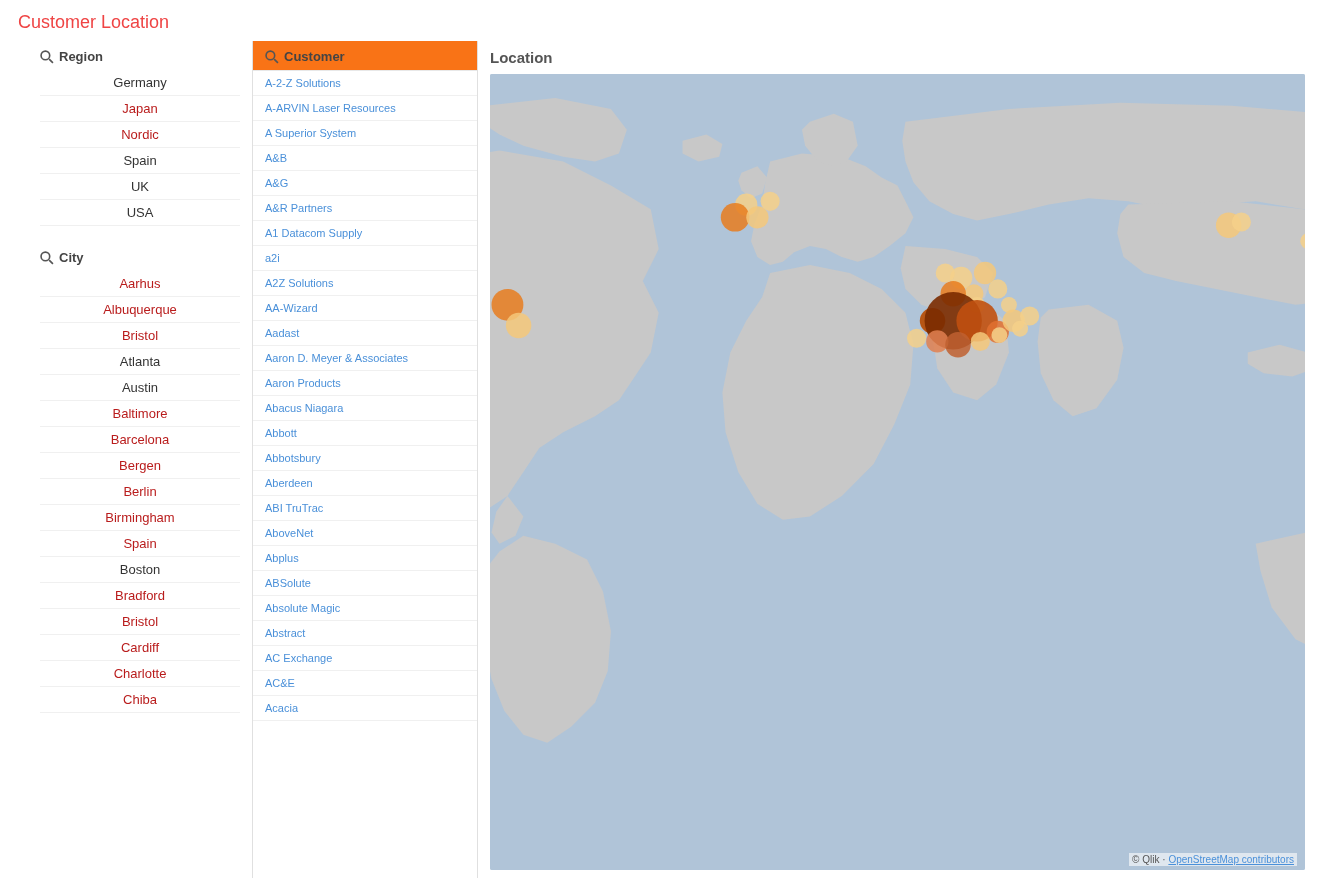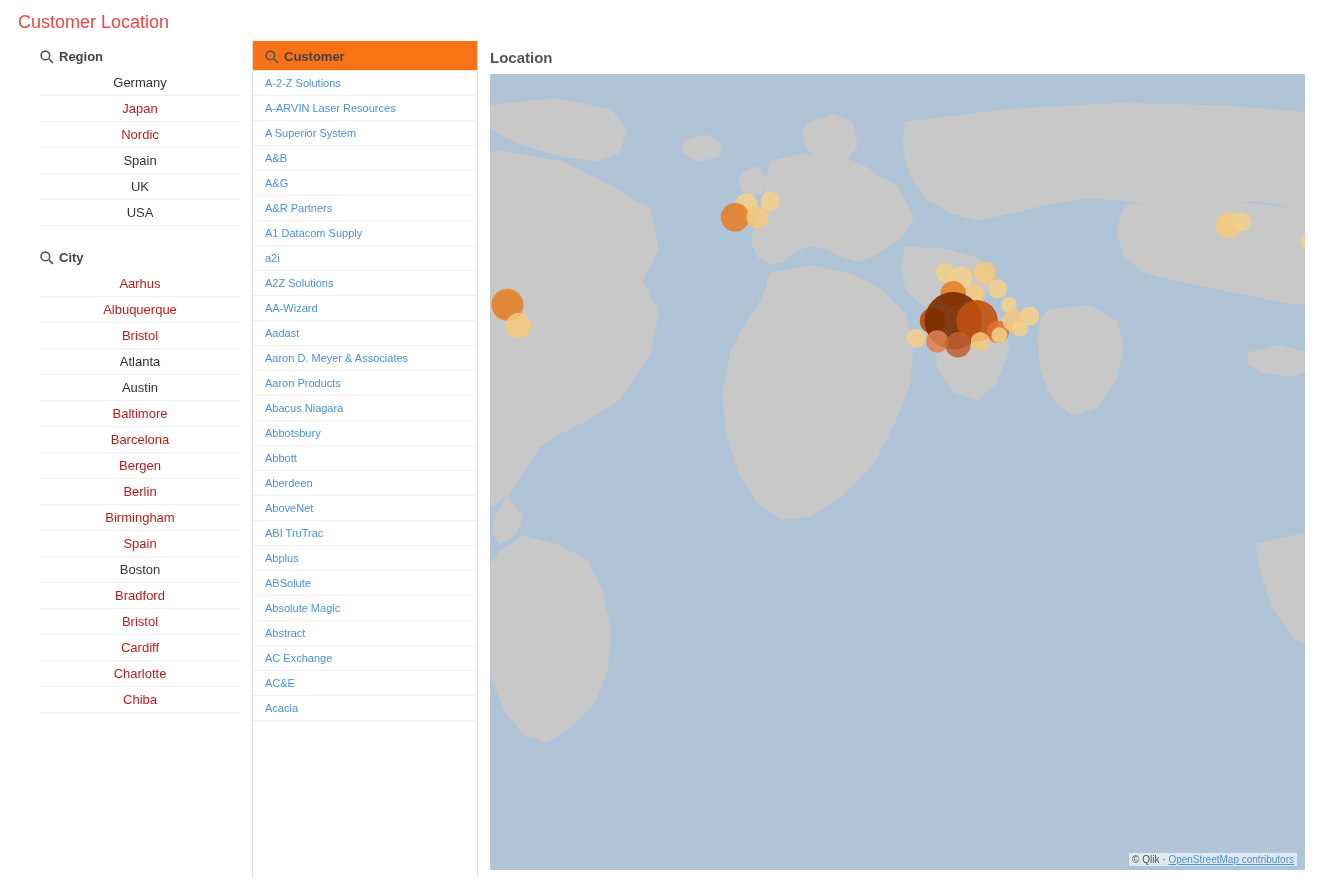--- a/index.html
+++ b/index.html
@@ -205,25 +205,25 @@
       <li>A&amp;G</li>
       <li>A&amp;R Partners</li>
       <li>A1 Datacom Supply</li>
       <li>a2i</li>
       <li>A2Z Solutions</li>
       <li>AA-Wizard</li>
       <li>Aadast</li>
       <li>Aaron D. Meyer &amp; Associates</li>
       <li>Aaron Products</li>
       <li>Abacus Niagara</li>
+      <li>Abbott</li>
       <li>Abbotsbury</li>
-      <li>Abbott</li>
       <li>Aberdeen</li>
+      <li>ABI TruTrac</li>
       <li>AboveNet</li>
-      <li>ABI TruTrac</li>
       <li>Abplus</li>
       <li>ABSolute</li>
       <li>Absolute Magic</li>
       <li>Abstract</li>
       <li>AC Exchange</li>
       <li>AC&amp;E</li>
       <li>Acacia</li>
     </ul>
   </div>
 

